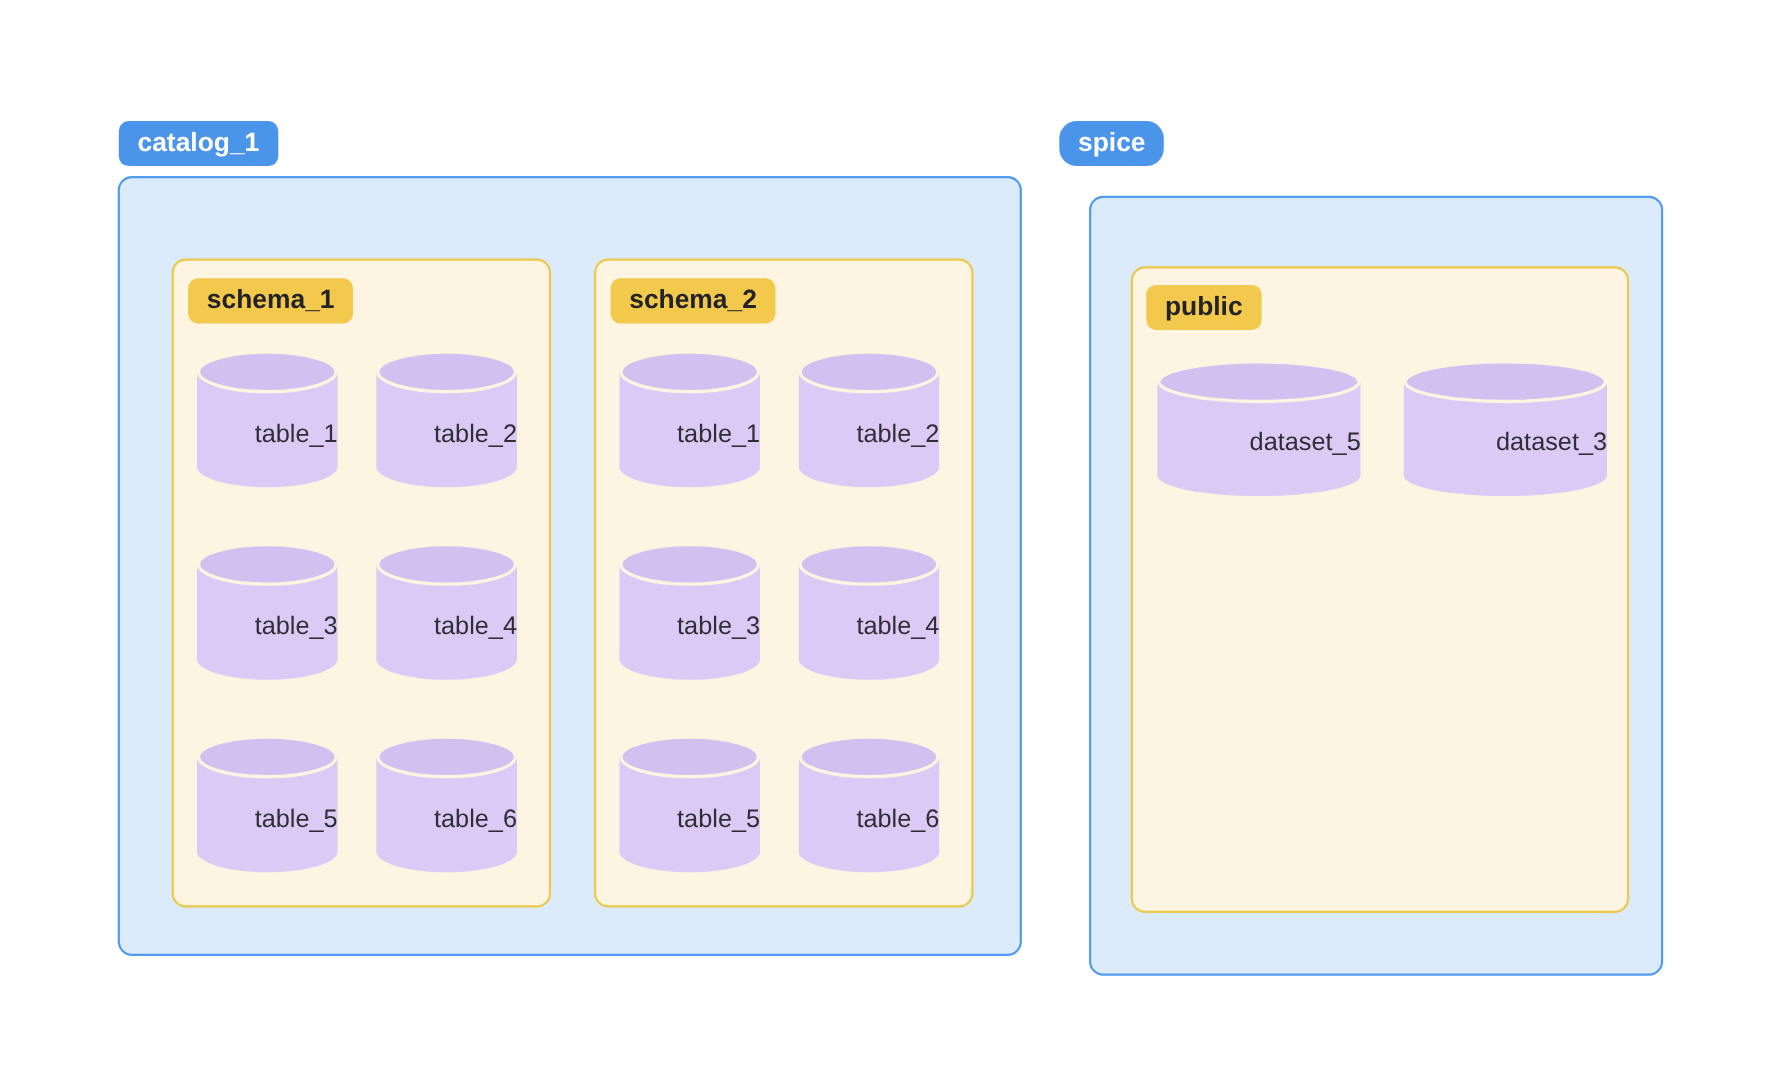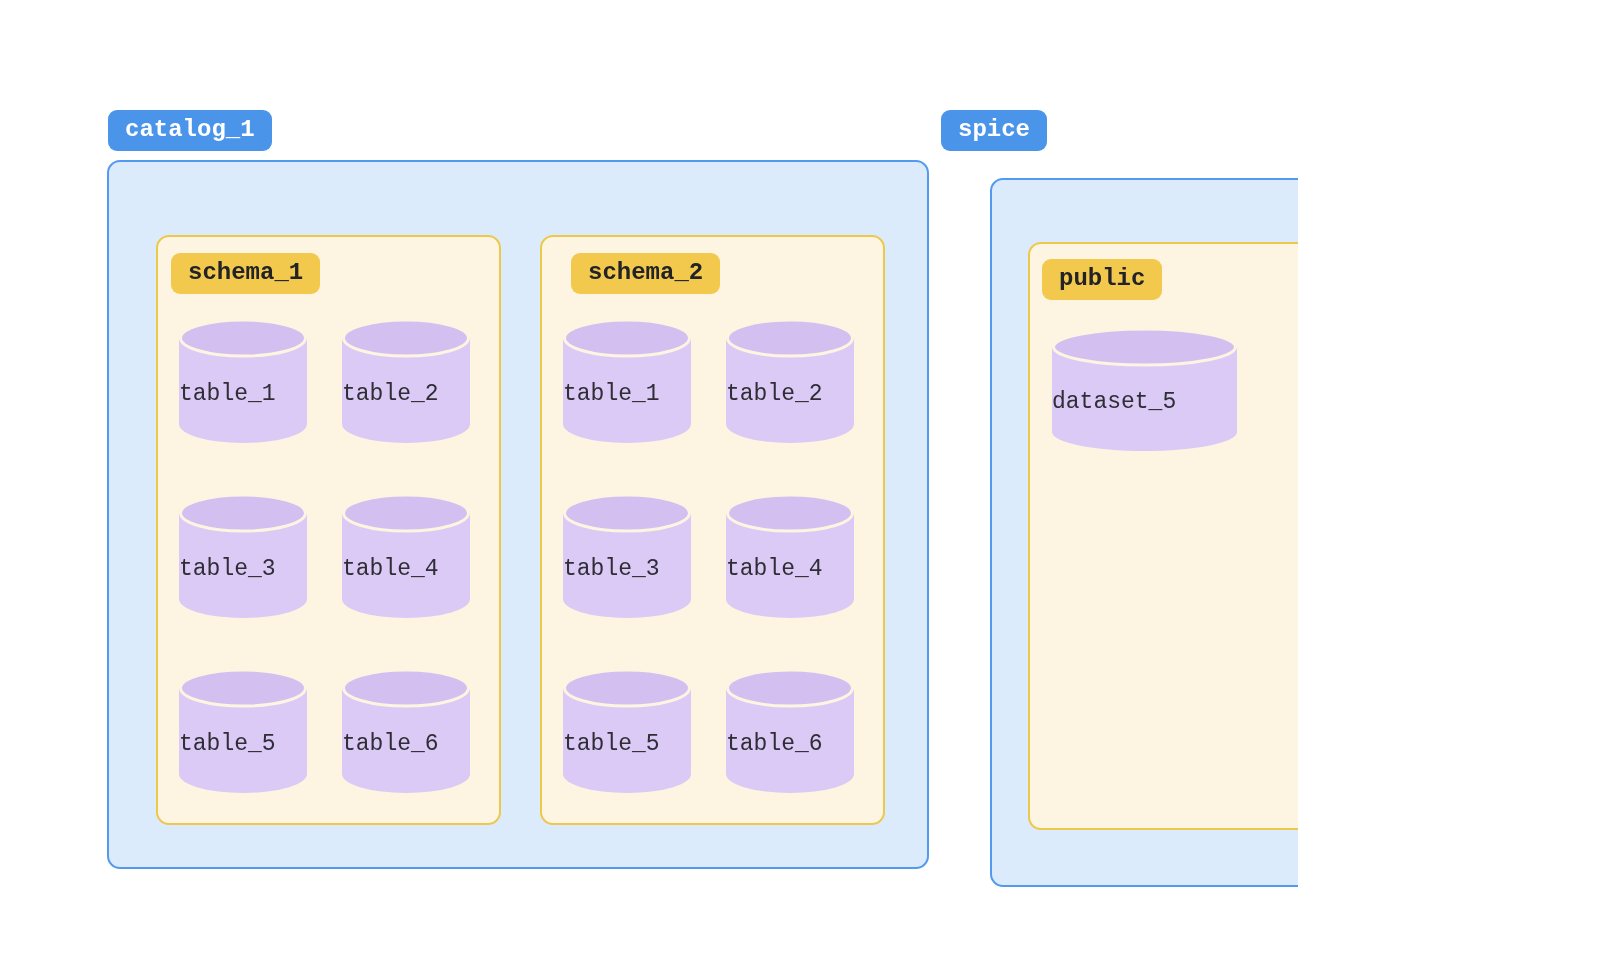--- a/index.html
+++ b/index.html
@@ -12,24 +12,23 @@
     --cyl-body:#dbc9f6;
     --cyl-top:#d3bff0;
     --text-dark:#2e2e34;
     --badge-text-dark:#222227;
   }
   *{box-sizing:border-box;margin:0;padding:0;}
   html,body{background:#ffffff;}
   body{font-family:"Liberation Sans","DejaVu Sans",sans-serif;}
   .canvas{
     position:relative;
-    width:1298px;height:976px;
+    width:1614px;height:976px;
     background:#ffffff;
     overflow:hidden;
-    font-family:Liberation Mono, monospace;
   }
   .badge{
     position:absolute;
     display:inline-block;
     font-size:24px;
     font-weight:bold;
     line-height:1;
     padding:8px 17px 9px 17px;
     border-radius:9px;
     white-space:nowrap;
@@ -72,21 +71,21 @@
     column-gap:39px;
     row-gap:48px;
   }
   .cyl{position:relative;}
   .cyl svg{position:absolute;left:0;top:0;width:100%;height:100%;display:block;}
   .cyl-label{
     position:absolute;
     left:0;width:100%;
     top:60%;
     transform:translateY(-50%);
-    text-align:left;
+    text-align:right;
     font-size:23px;
     color:var(--text-dark);
     white-space:nowrap;
   }
 </style>
 </head>
 <body>
 
 <div class="canvas">
 
@@ -142,21 +141,21 @@
             <rect x="0" y="20" width="128" height="86" fill="#dbc9f6"></rect>
             <ellipse cx="64" cy="106" rx="64" ry="19" fill="#dbc9f6"></ellipse>
             <ellipse cx="64" cy="20" rx="62.5" ry="18" fill="#d3bff0" stroke="#fdf5e1" stroke-width="3"></ellipse>
           </svg>
           <span class="cyl-label">table_6</span>
         </div>
       </div>
     </div>
 
     <div class="cream-box" style="left:431px;top:73px;width:345px;height:590px;">
-      <div class="badge badge-yellow" style="left:13px;top:16px;margin-left:16px;">schema_2</div>
+      <div class="badge badge-yellow" style="left:13px;top:16px;">schema_2</div>
       <div class="grid grid-tables">
         <div class="cyl">
           <svg viewBox="0 0 128 126">
             <rect x="0" y="20" width="128" height="86" fill="#dbc9f6"></rect>
             <ellipse cx="64" cy="106" rx="64" ry="19" fill="#dbc9f6"></ellipse>
             <ellipse cx="64" cy="20" rx="62.5" ry="18" fill="#d3bff0" stroke="#fdf5e1" stroke-width="3"></ellipse>
           </svg>
           <span class="cyl-label">table_1</span>
         </div>
         <div class="cyl">
@@ -196,33 +195,41 @@
             <rect x="0" y="20" width="128" height="86" fill="#dbc9f6"></rect>
             <ellipse cx="64" cy="106" rx="64" ry="19" fill="#dbc9f6"></ellipse>
             <ellipse cx="64" cy="20" rx="62.5" ry="18" fill="#d3bff0" stroke="#fdf5e1" stroke-width="3"></ellipse>
           </svg>
           <span class="cyl-label">table_6</span>
         </div>
       </div>
     </div>
   </div>
 
-  <div class="badge badge-blue" style="left:941px;top:110px;">spice</div>
+  <div class="badge badge-blue" style="left:963px;top:110px;border-radius:16px;">spice</div>
 
   <div class="blue-box" style="left:990px;top:160px;width:522px;height:709px;margin-top:18px;">
 
     <div class="cream-box" style="left:36px;top:62px;width:453px;height:588px;">
       <div class="badge badge-yellow" style="left:12px;top:15px;">public</div>
 
       <div class="grid grid-datasets">
         <div class="cyl">
           <svg viewBox="0 0 185 125">
             <rect x="0" y="20" width="185" height="85" fill="#dbc9f6"></rect>
             <ellipse cx="92.5" cy="105" rx="92.5" ry="19" fill="#dbc9f6"></ellipse>
             <ellipse cx="92.5" cy="20" rx="91" ry="18" fill="#d3bff0" stroke="#fdf5e1" stroke-width="3"></ellipse>
           </svg>
           <span class="cyl-label">dataset_5</span>
         </div>
+        <div class="cyl">
+          <svg viewBox="0 0 185 125">
+            <rect x="0" y="20" width="185" height="85" fill="#dbc9f6"></rect>
+            <ellipse cx="92.5" cy="105" rx="92.5" ry="19" fill="#dbc9f6"></ellipse>
+            <ellipse cx="92.5" cy="20" rx="91" ry="18" fill="#d3bff0" stroke="#fdf5e1" stroke-width="3"></ellipse>
+          </svg>
+          <span class="cyl-label">dataset_3</span>
+        </div>
       </div>
     </div>
   </div>
 
 </div>
 
 </body></html>

